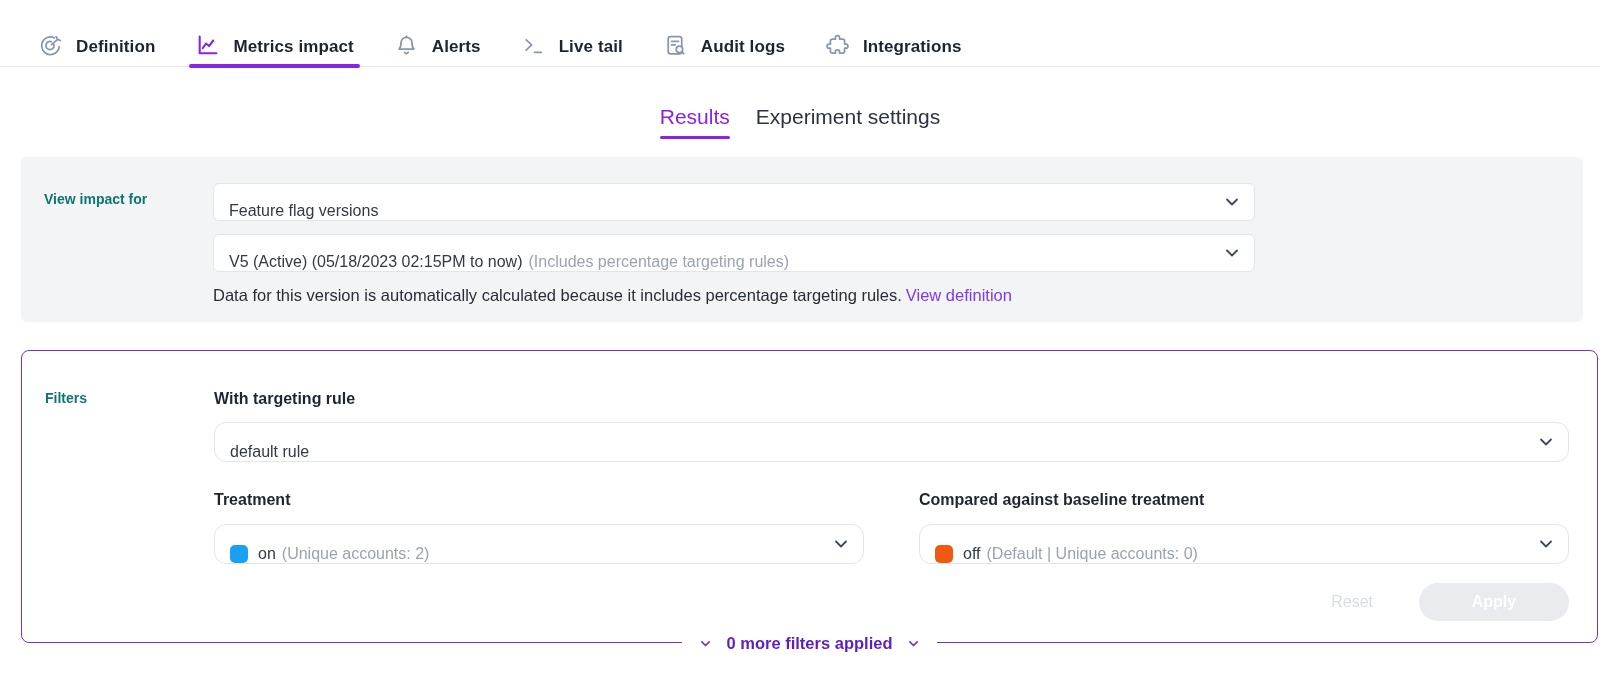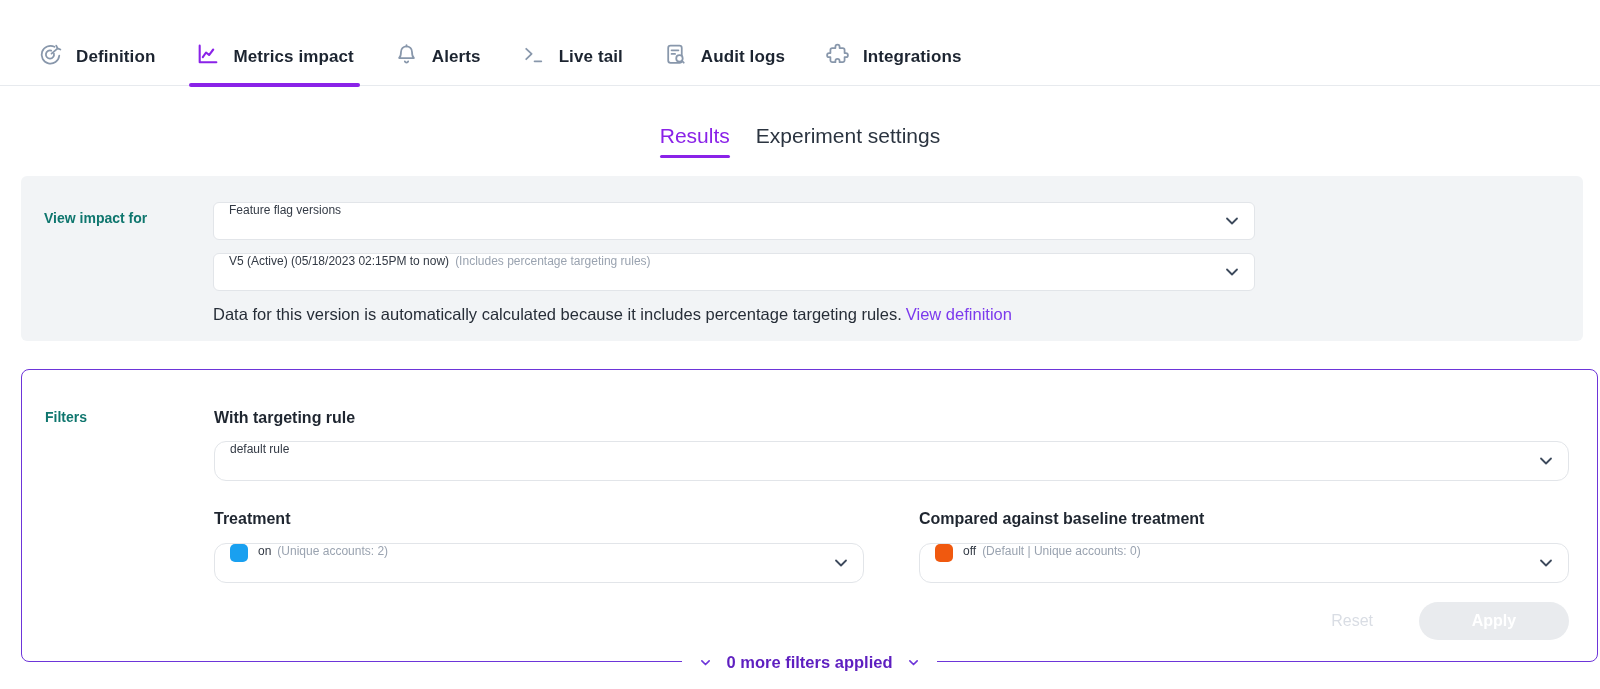--- a/index.html
+++ b/index.html
@@ -1,21 +1,21 @@
 <!DOCTYPE html>
 <html><head>
 <meta charset="utf-8">
 <style>
   * { margin:0; padding:0; box-sizing:border-box; }
   html,body { width:1600px; height:689px; background:#fff; overflow:hidden;
     font-family:"Liberation Sans", sans-serif; color:#1f2733; }
 
   
   .topnav { display:flex; align-items:stretch; gap:36px; padding:28px 0 0 36px;
-    height:86px; border-bottom:1px solid #e7eaee; }
+    height:67px; border-bottom:1px solid #e7eaee; }
   .nav-item { display:flex; align-items:center; gap:13px; position:relative;
     cursor:pointer; padding:0 2px; }
   .nav-item .label { font-size:17px; font-weight:700; color:#1c2430; letter-spacing:.1px; }
   .nav-item svg { width:25px; height:25px; stroke:#8897ab; fill:none;
     stroke-width:1.7; stroke-linecap:round; stroke-linejoin:round; }
   .nav-item.active svg { stroke:#8a22e8; stroke-width:2; }
   .nav-item.active::after { content:""; position:absolute; left:-4px; right:-4px;
     bottom:-2px; height:4px; background:#8a22e8; border-radius:2px; }
 
   
@@ -27,22 +27,22 @@
     bottom:-9px; height:3px; border-radius:2px; background:#8a22e8; }
 
   
   .impact { margin:27px 17px 0 21px; background:#f2f4f6; border-radius:6px;
     padding:26px 28px 16px 23px; display:flex; }
   .col-label { width:169px; flex:none; font-size:14px; font-weight:700;
     color:#0f766e; padding-top:8px; }
   .impact-content { width:1042px; }
 
   .selectbox { background:#fff; border:1px solid #e2e5e9; border-radius:6px;
-    height:38px; display:flex; align-items:flex-start; padding:0 44px 0 15px;
-    font-size:12px; color:#333a45; position:relative; cursor:pointer; width:100%; }
+    height:38px; display:flex; align-items:flex-end; padding:0 44px 0 15px;
+    font-size:16px; color:#333a45; position:relative; cursor:pointer; width:100%; }
   .selectbox .chev { position:absolute; right:14px; top:50%; margin-top:-8px; }
   .chev svg { width:16px; height:16px; stroke:#3d4a5c; stroke-width:1.8;
     fill:none; stroke-linecap:round; stroke-linejoin:round; display:block; }
   .hint { color:#9aa3b0; margin-left:6px; white-space:pre; }
   .mt13 { margin-top:13px; }
 
   .helper { margin-top:12px; font-size:16.5px; color:#272e38; line-height:22px; }
   .helper a { color:#7c3aed; text-decoration:none; cursor:pointer; margin-left:4px; }
 
   

